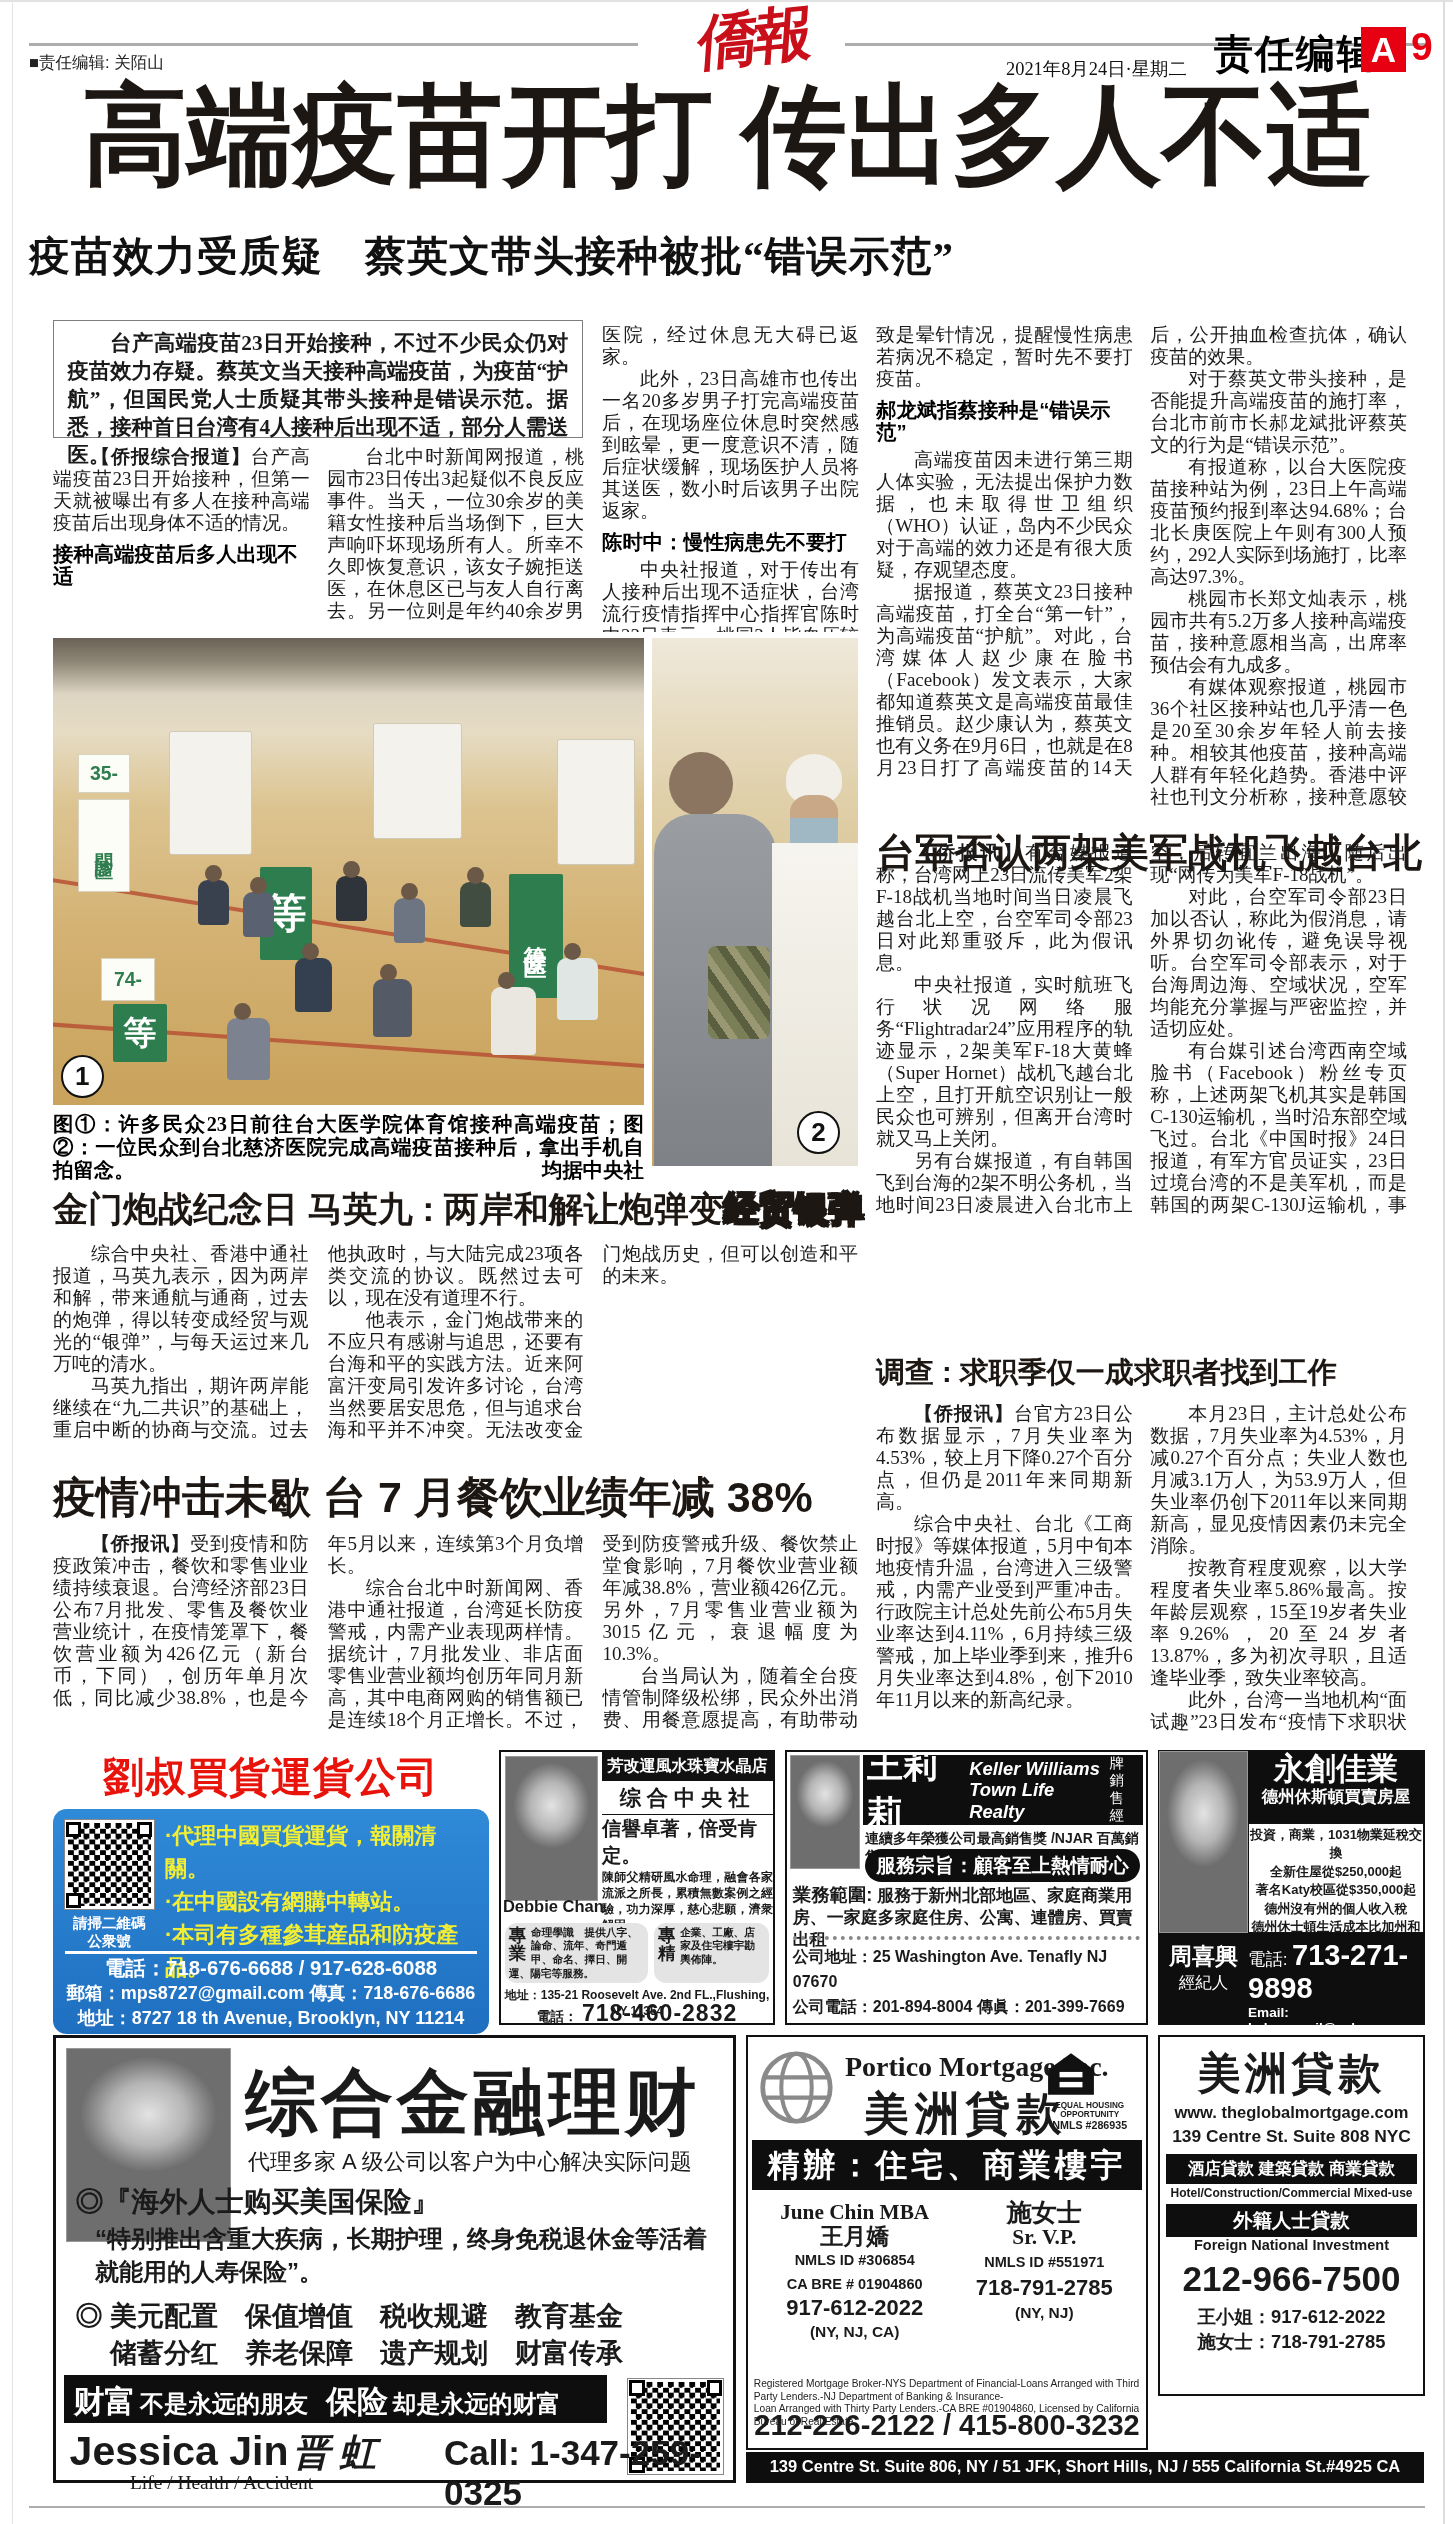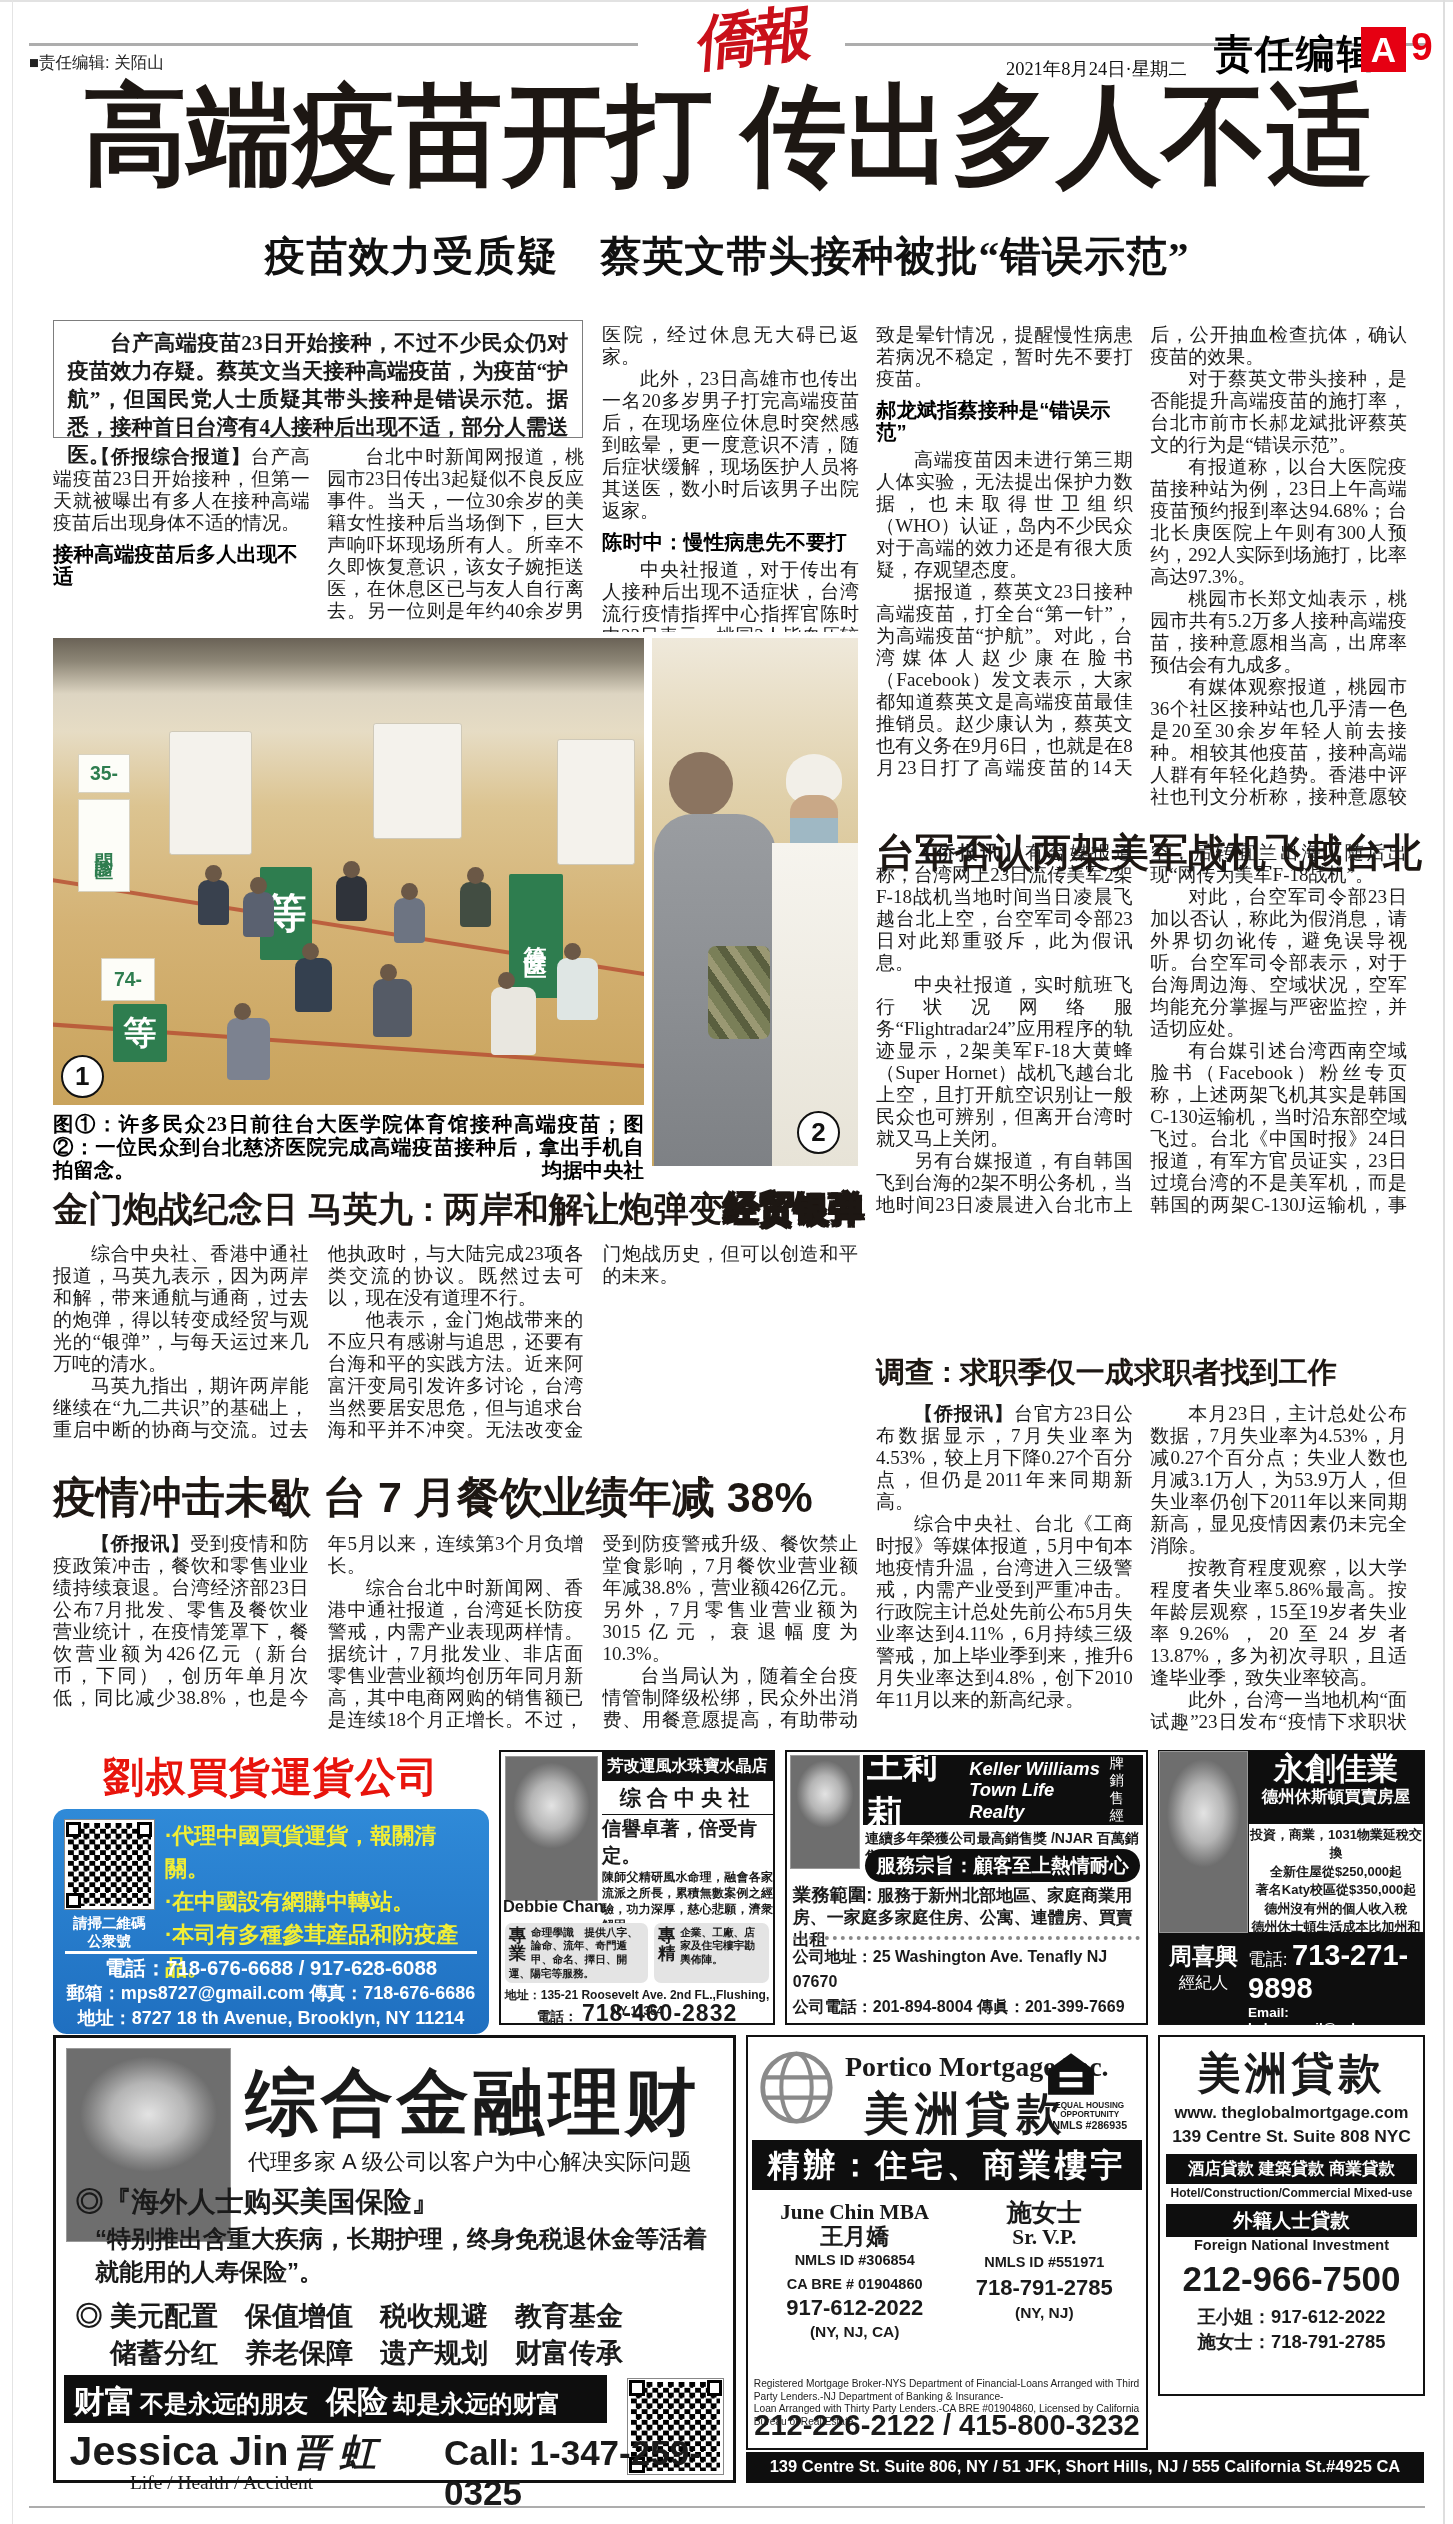--- a/index.html
+++ b/index.html
@@ -15,21 +15,21 @@
   .dateline{font-size:18.4px;color:#111;}
   .section-title{font-weight:bold;font-size:39px;letter-spacing:1.9px;color:#000;}
   .pgletter{background:#e60012;color:#fff;font-family:"Liberation Sans",sans-serif;
             font-weight:bold;font-size:35px;width:45px;height:45px;display:flex;
             align-items:center;justify-content:center;}
   .pgnum{color:#e60012;font-family:"Liberation Sans",sans-serif;font-weight:bold;font-size:39px;}
   
   .hl{font-family:"Liberation Sans",sans-serif;font-weight:900;color:#1d1713;}
   .mainhead{font-size:105px;line-height:1.05;text-align:center;letter-spacing:0px;
             transform:scaleY(1.04);}
-  .subhead{font-size:41px;font-weight:bold;text-align:center;letter-spacing:1px;color:#111;}
+  .subhead{font-size:41px;font-weight:bold;text-align:left;letter-spacing:1px;color:#111;}
   .arthead{letter-spacing:0;white-space:nowrap;}
   .outline{color:#fff;-webkit-text-stroke:1.9px #1d1713;
            text-shadow:-1.9px -1.9px 0 #1d1713,1.9px -1.9px 0 #1d1713,-1.9px 1.9px 0 #1d1713,1.9px 1.9px 0 #1d1713;}
   
   .bp{margin:0;text-indent:2em;text-align:justify;font-size:19px;line-height:22px;color:#1b1b1b;}
   .noind{text-indent:0;}
   .colsub{margin:8.7px 0 6.8px;text-indent:0;font-family:"Liberation Sans",sans-serif;
           font-weight:700;font-size:20.4px;color:#000;text-align:left;}
   .cols2{column-count:2;column-gap:17.4px;column-fill:auto;overflow:hidden;}
   .cols3{column-count:3;column-gap:19.4px;column-fill:auto;overflow:hidden;}
@@ -69,21 +69,21 @@
   .liu{background:#fff;}
   .liu .title{color:#e8140c;font-weight:900;font-size:41px;text-align:center;letter-spacing:1px;}
   .liu .blue{background:linear-gradient(180deg,#2f8ad8,#1f6fc0);border-radius:13.6px;color:#fff;}
   .liu .bullet{color:#f2ee34;font-weight:bold;font-size:22px;line-height:33px;}
   .liu .contact{font-size:18px;line-height:25px;text-align:center;font-weight:bold;}
   
   .fs .head{background:#111;color:#fff;font-weight:900;font-size:16px;text-align:center;padding:3.9px 0;}
   .fs .sub{font-size:21.3px;letter-spacing:5.8px;text-align:center;font-weight:bold;padding:1.9px 0;border-bottom:1.9px solid #111;}
   .fs .slogan{font-size:19.4px;font-weight:900;}
   .fs .desc{font-size:12px;line-height:16px;font-weight:bold;text-align:justify;}
-  .fs .spec{background:#e4e4e4;border-radius:7px;padding:2.9px 3.9px;font-size:10.7px;line-height:13.6px;font-weight:bold;}
+  .fs .spec{background:#e4e4e4;border-radius:12px;padding:2.9px 3.9px;font-size:10.7px;line-height:13.6px;font-weight:bold;}
   .fs .speclabel{font-size:17.4px;font-weight:900;float:left;width:19.4px;line-height:18.4px;margin-right:2.9px;}
   
   .kw .titlebar{background:#0e0e0e;color:#fff;}
   .kw .motto{background:#0e0e0e;color:#fff;border-radius:17.4px;font-weight:900;text-align:center;}
   .dotted{border-top:4.8px dotted #888;}
   
   .hs .head{background:#0e0e0e;color:#fff;text-align:center;}
   .hs .body{font-size:13px;line-height:18.4px;font-weight:bold;text-align:center;border:1.9px solid #111;}
   
   .ins{border:3.9px solid #111;}

